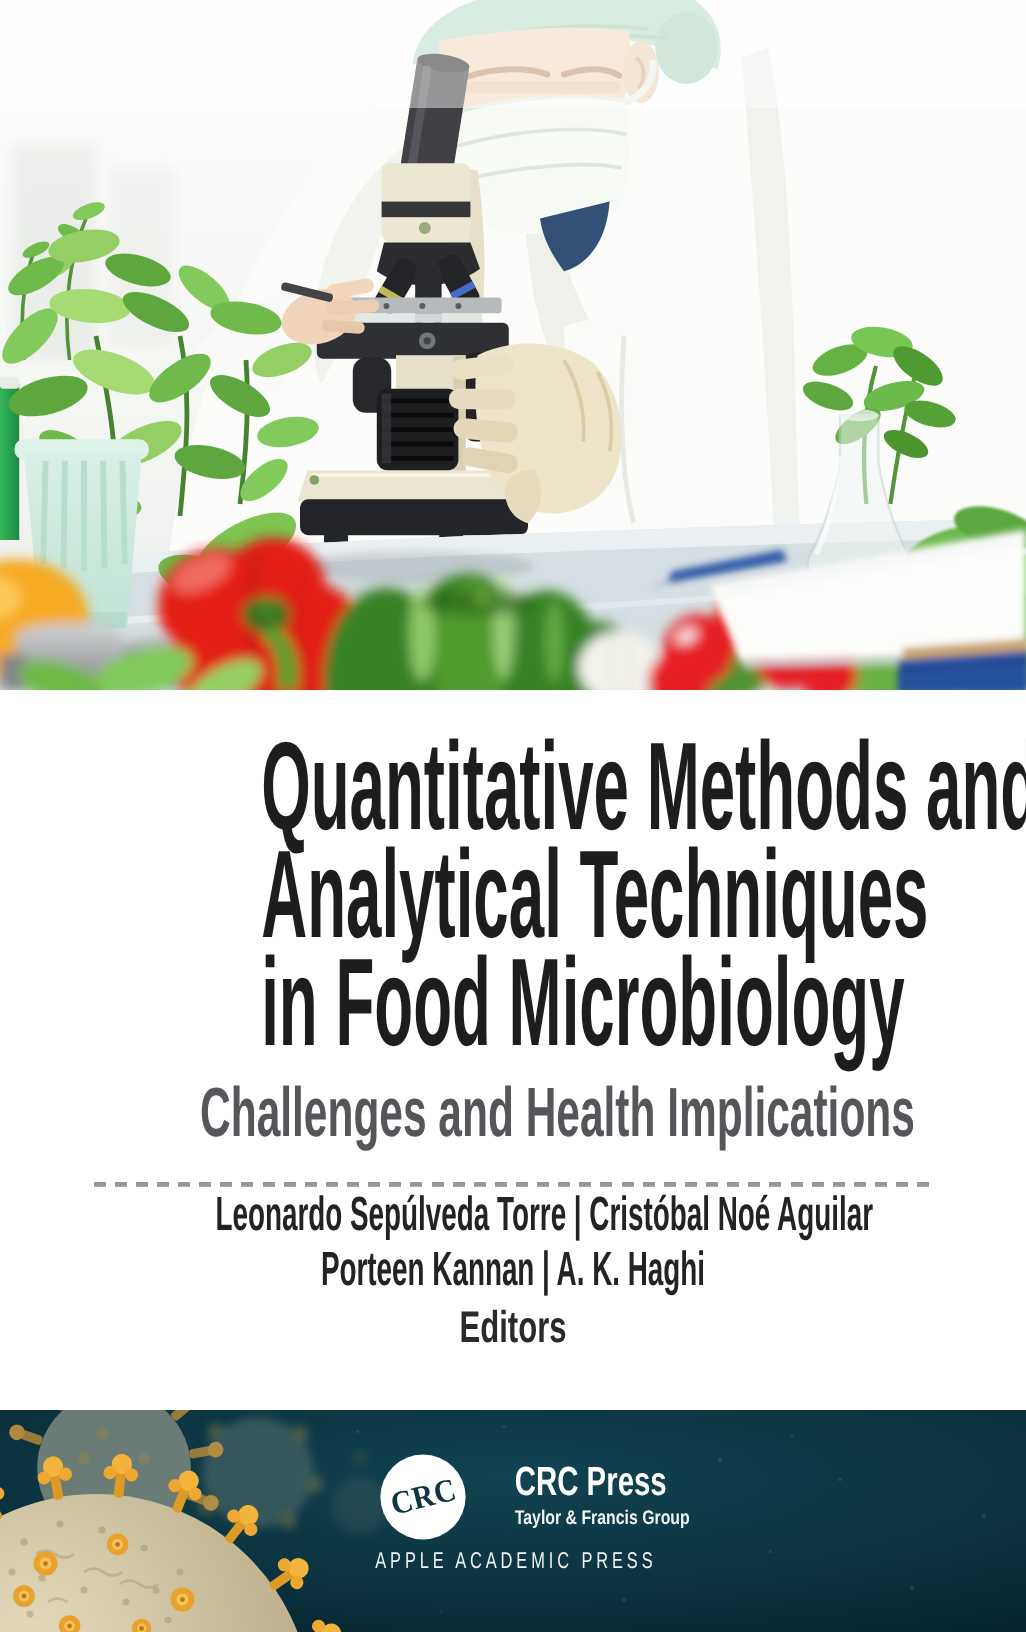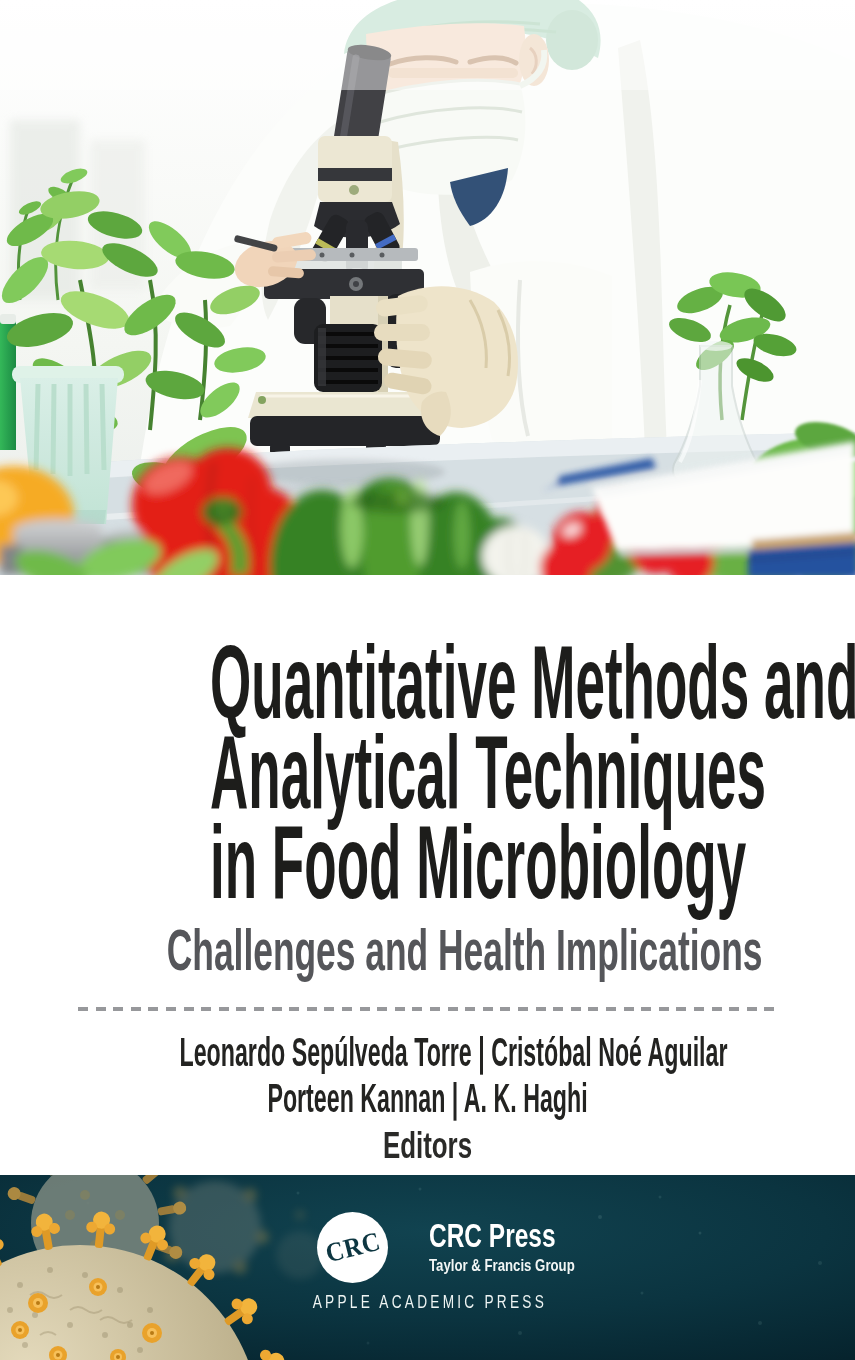--- a/index.html
+++ b/index.html
@@ -4,27 +4,27 @@
 <style>
   html,body{margin:0;padding:0;background:#ffffff;}
   .cover{position:relative;width:855px;height:1360px;overflow:hidden;background:#fff;
          font-family:"Liberation Sans",sans-serif;}
   
   .photo{position:absolute;top:0;left:0;width:855px;height:575px;}
   .photo svg{display:block;}
   
   .title-section{position:absolute;top:575px;left:0;width:855px;height:600px;background:#ffffff;}
   .cond{display:block;white-space:nowrap;text-align:center;transform-origin:50% 50%;}
-  h1.book-title{margin:1px;padding-top:61px;font-weight:bold;color:#1d1d1b;}
+  h1.book-title{margin:16px;padding-top:20px;font-weight:bold;color:#1d1d1b;}
   .tl{font-size:104px;line-height:90px;transform:scaleX(0.51);letter-spacing:0px;}
   .subtitle{margin-top:12px;font-size:58px;line-height:62px;font-weight:bold;color:#55565a;
             transform:scaleX(0.61);}
   .dashes{width:700px;height:4px;margin:26px auto 0 auto;
           background:repeating-linear-gradient(90deg,#97989b 0 10px,transparent 10px 17.6px);}
-  .authors{margin-top:18px;font-weight:bold;color:#232321;}
+  .authors{font-weight:bold;color:#232321;}
   .auth{font-size:40px;line-height:46px;transform:scaleX(0.58);}
   .editors-label{font-size:37px;line-height:42px;margin-top:4px;font-weight:bold;color:#2a2a28;
                  transform:scaleX(0.7);}
   
   .band{position:absolute;top:1175px;left:0;width:855px;height:185px;background:#0b3440;}
   .band svg{position:absolute;top:0;left:0;}
   .pub{position:absolute;top:0;left:0;width:855px;height:185px;}
   .crc-circle{position:absolute;left:317px;top:37px;width:71px;height:71px;border-radius:50%;
               background:#ffffff;display:flex;align-items:center;justify-content:center;}
   .crc-txt{font-family:"Liberation Serif",serif;font-weight:bold;font-size:27px;color:#0d3641;

